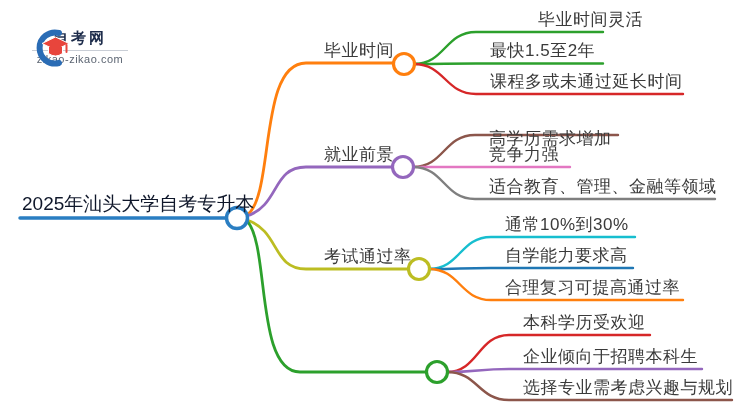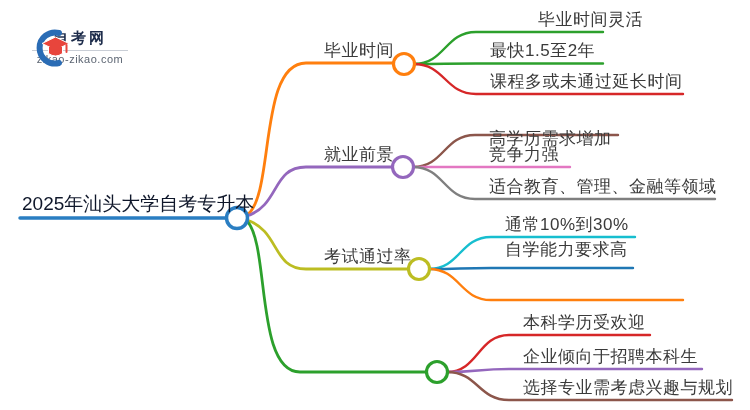--- a/index.html
+++ b/index.html
@@ -82,19 +82,20 @@
 
   <div class="label" style="left:490px;top:9px;margin-left:48px;">毕业时间灵活</div>
   <div class="label" style="left:490px;top:40px;">最快1.5至2年</div>
   <div class="label" style="left:490px;top:71px;">课程多或未通过延长时间</div>
 
   <div class="label" style="left:489px;top:128px;">高学历需求增加</div>
   <div class="label" style="left:489px;top:144px;">竞争力强</div>
   <div class="label" style="left:489px;top:176px;">适合教育、管理、金融等领域</div>
 
   <div class="label" style="left:505px;top:214px;">通常10%到30%</div>
-  <div class="label" style="left:505px;top:239px;">自学能力要求高</div>
+  <div class="label" style="left:505px;top:245px;">自学能力要求高</div>
+  <div class="label" style="left:505px;top:277px;">合理复习可提高通过率</div>
 
   <div class="label" style="left:523px;top:312px;">本科学历受欢迎</div>
   <div class="label" style="left:523px;top:346px;">企业倾向于招聘本科生</div>
   <div class="label" style="left:523px;top:377px;">选择专业需考虑兴趣与规划</div>
 
 </div>
 
 </body></html>

